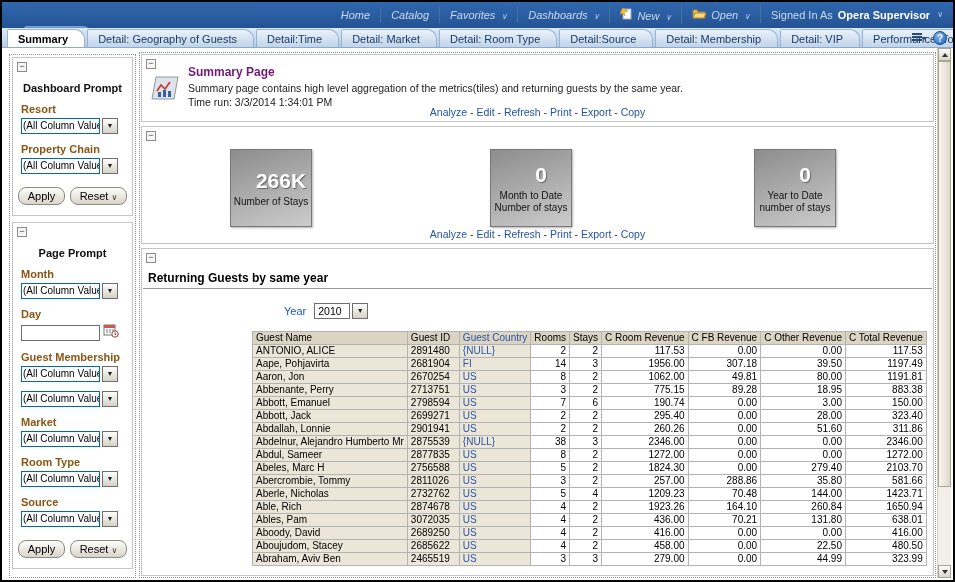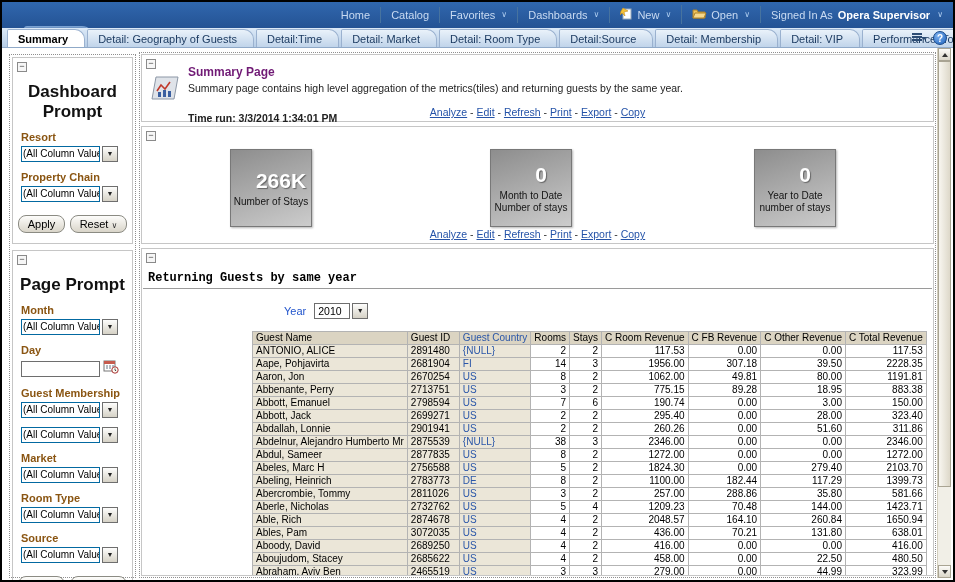--- a/index.html
+++ b/index.html
@@ -13,21 +13,21 @@
   .banner { position:absolute; left:0; top:0; right:0; height:44px;
     background:linear-gradient(#3067ae,#1c4582); }
   .guest-tab { position:absolute; left:22px; bottom:0; height:20px;
     background:linear-gradient(#6e95c6,#2e5e9e);
     border:1px solid #7ba2d2; border-bottom:none;
     border-radius:3px 11px 0 0; padding:3px 24px 0 12px;
     color:#fff; font-size:11px; font-weight:bold; }
   .top-nav { position:absolute; right:6px; top:3px; display:flex; align-items:center;
     font-size:11px; color:#c9dbf2; }
   .top-nav .nav-item { padding:2px 10px; border-right:1px solid #47739f; display:flex;
-    align-items:center; gap:4px; cursor:pointer; white-space:nowrap; }
+    align-items:flex-end; gap:4px; cursor:pointer; white-space:nowrap;font-style:italic; }
   .top-nav .nav-item:last-child, .top-nav .signed-wrap { border-right:none; }
   .caret { font-size:8px; color:#aecdf0; margin-left:2px; }
   .signed-wrap { display:flex; align-items:center; gap:5px; padding:2px 4px 2px 10px; }
   .user-name { color:#fff; font-weight:bold; }
   
   .tab-strip { position:absolute; left:0; top:26px; right:0; height:20px;
     background:linear-gradient(#dce9f7,#b6cde6); border-bottom:1px solid #8fa9c8;
     display:flex; align-items:flex-end; padding-left:5px; }
   .tab { font-size:11px; color:#18375e; padding:3px 16px 2px 10px; margin-right:2px;
     background:linear-gradient(#eaf2fa,#c0d4ea); border:1px solid #9ab1cf; border-bottom:none;
@@ -42,21 +42,21 @@
     background:radial-gradient(circle at 35% 30%, #7fb2ef, #1f64be);
     color:#fff; font-size:10px; font-weight:bold; text-align:center; line-height:14px;
     border:1px solid #16488a; cursor:pointer; }
   
   .sidebar { position:absolute; left:7px; top:52px; width:127px; height:524px;
     border:1px dotted #8f8f8f; padding:2px; }
   .prompt-box { border:1px solid #c6c6c6; padding:4px 4px 10px 4px; position:relative; }
   .prompt-box + .prompt-box { margin-top:6px; }
   .collapse-icon { width:10px; height:10px; border:1px solid #8a8a8a; background:#f6f6f6;
     font-size:9px; line-height:7px; text-align:center; color:#444; cursor:pointer; }
-  .prompt-title { text-align:center; font-weight:bold; font-size:17px; color:#111;
+  .prompt-title { text-align:center; font-weight:bold; font-size:11px; color:#111;
     margin:10px 0 6px 0; }
   .prompt-field { margin:9px 0 0 4px; }
   .prompt-label { font-size:11px; font-weight:bold; color:#8a5512; margin-bottom:3px; }
   .prompt-control { display:flex; align-items:center; }
   .psel-text { width:79px; height:16px; background:#fff; border:1px solid #0369a1;
     font-size:10px; color:#000; line-height:14px; padding:0 1px;
     overflow:hidden; white-space:nowrap; }
   .psel-btn { width:16px; height:16px; margin-left:2px; border:1px solid #6e6e6e;
     background:linear-gradient(#fdfdfc,#d6d2c6); font-size:7px; color:#222;
     text-align:center; line-height:14px; cursor:pointer; }
@@ -73,32 +73,32 @@
     border:1px dotted #8f8f8f; padding:1px; display:flex; flex-direction:column; }
   .section { border:1px solid #c6c6c6; background:#fff; position:relative; }
   .section .collapse-icon { position:absolute; left:4px; top:4px; }
   .sec-summary { height:68px; margin-bottom:4px; }
   .sec-tiles { height:118px; margin-bottom:4px; }
   .sec-table { flex:1; overflow:hidden; }
   .summary-head { position:absolute; left:8px; top:10px; display:flex; }
   .report-icon { margin:10px 8px 0 0; }
   .sum-title { font-size:12px; font-weight:bold; color:#701a75; }
   .sum-desc { font-size:10.5px; color:#222; margin-top:3px; }
-  .sum-time { font-size:10.5px; color:#222; margin-top:18px;font-weight:bold; }
+  .sum-time { font-size:10.5px; color:#222; margin-top:2px; }
   .links-row { position:absolute; left:0; right:0; bottom:3px; text-align:center;
     font-size:10.5px; color:#333; }
-  .links-row a { color:#2553a8; text-decoration:underline; cursor:pointer; }
+  .links-row a { color:#2553a8; cursor:pointer; }
   .tile { position:absolute; top:22px; width:82px; height:78px;
     background:linear-gradient(160deg,#8d8d8d,#cccccc); border:1px solid #787878;
     box-shadow:1px 1px 2px #b5b5b5; display:flex; flex-direction:column;
     align-items:center; justify-content:center; text-align:center; cursor:pointer; }
   .tile-value { color:#fff; font-size:21px; font-weight:bold; text-shadow:1px 1px 1px #666;margin-left:20px; }
   .tile-label { color:#141414; font-size:10px; margin-top:3px; line-height:12px; padding:0 2px; }
   .rg-title { font-size:12px; font-weight:bold; color:#000; margin:22px 0 0 6px;
-    padding-bottom:3px;font-family:Liberation Mono, monospace; }
+    padding-bottom:3px; }
   .rg-rule { border-bottom:1px solid #9a9a9a; margin:0 1px; }
   .year-row { margin:14px 0 0 142px; display:flex; align-items:center; font-size:11px; }
   .year-label { color:#2255cc; margin-right:8px; }
   .year-sel-text { width:36px; height:16px; background:#fff; border:1px solid #6e6e6e;
     font-size:10.5px; line-height:14px; padding:0 3px; }
   
   .guest-table { border-collapse:collapse; margin:12px 0 0 110px; font-size:10px;
     table-layout:fixed; }
   .guest-table th, .guest-table td { border:1px solid #b3b3b3; padding:0 3px;
     height:12.5px; line-height:12px; overflow:hidden; white-space:nowrap; }
@@ -366,21 +366,21 @@
           </tr>
           <tr>
             <td class="beige">Aape, Pohjavirta</td>
             <td class="beige">2681904</td>
             <td class="beige country">FI</td>
             <td class="num">14</td>
             <td class="num">3</td>
             <td class="num">1956.00</td>
             <td class="num">307.18</td>
             <td class="num">39.50</td>
-            <td class="num">2228.35</td>
+            <td class="num">1197.49</td>
           </tr>
           <tr>
             <td class="beige">Aaron, Jon</td>
             <td class="beige">2670254</td>
             <td class="beige country">US</td>
             <td class="num">8</td>
             <td class="num">2</td>
             <td class="num">1062.00</td>
             <td class="num">49.81</td>
             <td class="num">80.00</td>
@@ -457,31 +457,20 @@
             <td class="beige">2756588</td>
             <td class="beige country">US</td>
             <td class="num">5</td>
             <td class="num">2</td>
             <td class="num">1824.30</td>
             <td class="num">0.00</td>
             <td class="num">279.40</td>
             <td class="num">2103.70</td>
           </tr>
           <tr>
-            <td class="beige">Abeling, Heinrich</td>
-            <td class="beige">2783773</td>
-            <td class="beige country">DE</td>
-            <td class="num">8</td>
-            <td class="num">2</td>
-            <td class="num">1100.00</td>
-            <td class="num">182.44</td>
-            <td class="num">117.29</td>
-            <td class="num">1399.73</td>
-          </tr>
-          <tr>
             <td class="beige">Abercrombie, Tommy</td>
             <td class="beige">2811026</td>
             <td class="beige country">US</td>
             <td class="num">3</td>
             <td class="num">2</td>
             <td class="num">257.00</td>
             <td class="num">288.86</td>
             <td class="num">35.80</td>
             <td class="num">581.66</td>
           </tr>
@@ -495,21 +484,21 @@
             <td class="num">70.48</td>
             <td class="num">144.00</td>
             <td class="num">1423.71</td>
           </tr>
           <tr>
             <td class="beige">Able, Rich</td>
             <td class="beige">2874678</td>
             <td class="beige country">US</td>
             <td class="num">4</td>
             <td class="num">2</td>
-            <td class="num">2048.57</td>
+            <td class="num">1923.26</td>
             <td class="num">164.10</td>
             <td class="num">260.84</td>
             <td class="num">1650.94</td>
           </tr>
           <tr>
             <td class="beige">Ables, Pam</td>
             <td class="beige">3072035</td>
             <td class="beige country">US</td>
             <td class="num">4</td>
             <td class="num">2</td>

